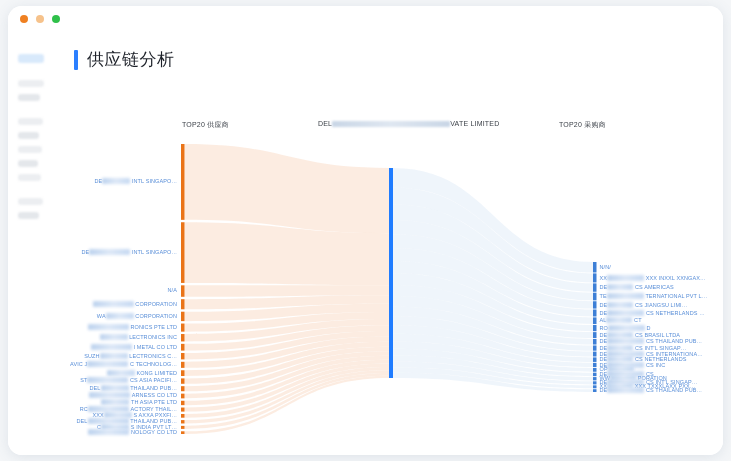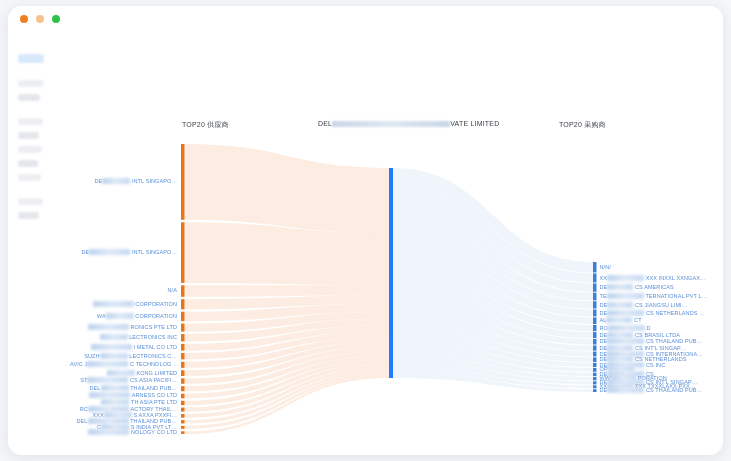--- a/index.html
+++ b/index.html
@@ -71,20 +71,24 @@
         <div class="sb-item sb-gray2" style="top: 100px; width: 21px; height: 7px;"></div>
         <div class="sb-item sb-gray" style="top: 114px; width: 24px; height: 7px;"></div>
         <div class="sb-item sb-gray2" style="top: 128px; width: 20px; height: 7px;"></div>
         <div class="sb-item sb-gray" style="top: 142px; width: 23px; height: 7px;"></div>
         <div class="sb-item sb-gray" style="top: 166px; width: 25px; height: 7px;"></div>
         <div class="sb-item sb-gray2" style="top: 180px; width: 21px; height: 7px;"></div>
       </div>
 
     <div class="content">
 
+      <div class="page-title">
+        <span class="title-bar"></span>
+        <span class="title-text">供应链分析</span>
+      </div>
 
       <div class="chart">
         <svg class="sankey" viewBox="0 0 667 373" preserveAspectRatio="none" id="sankey-svg">
             <path d="M128.5,62 C230.75,62 230.75,86 333,86
                L333,151.17241379310343 C230.75,151.17241379310343 230.75,137.84827586206896 128.5,137.84827586206896 Z" fill="#fbe9dc" fill-opacity="0.85"></path>
             <path d="M128.5,140.24827586206897 C230.75,140.24827586206897 230.75,151.17241379310343 333,151.17241379310343
                L333,203.3103448275862 C230.75,203.3103448275862 230.75,200.92689655172413 128.5,200.92689655172413 Z" fill="#fbe9dc" fill-opacity="0.85"></path>
             <path d="M128.5,203.32689655172413 C230.75,203.32689655172413 230.75,203.3103448275862 333,203.3103448275862
                L333,213.15862068965515 C230.75,213.15862068965515 230.75,214.78841379310344 128.5,214.78841379310344 Z" fill="#fbe9dc" fill-opacity="0.85"></path>
             <path d="M128.5,217.18841379310345 C230.75,217.18841379310345 230.75,213.15862068965515 333,213.15862068965515

